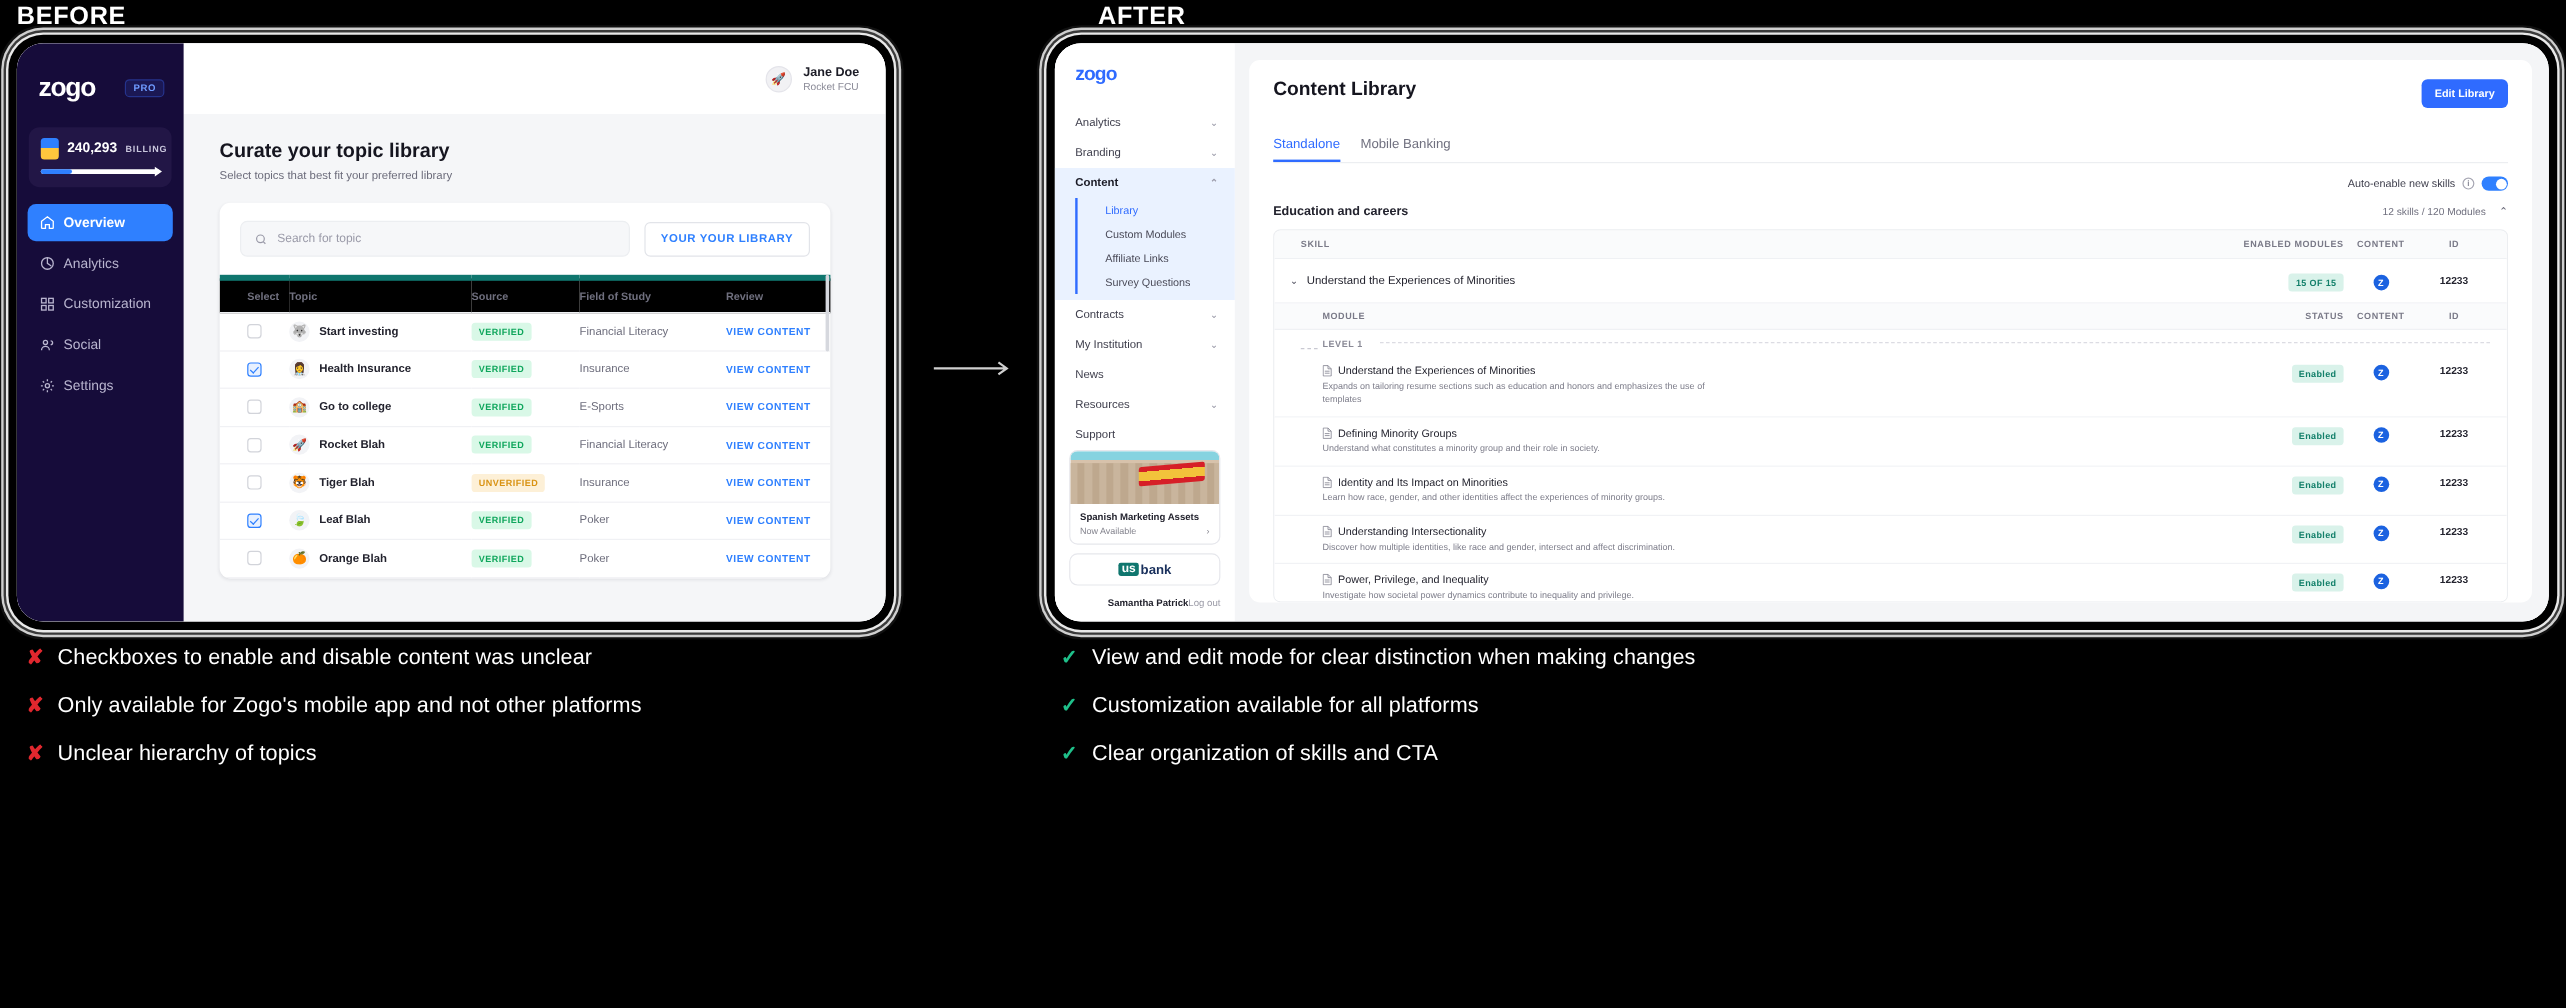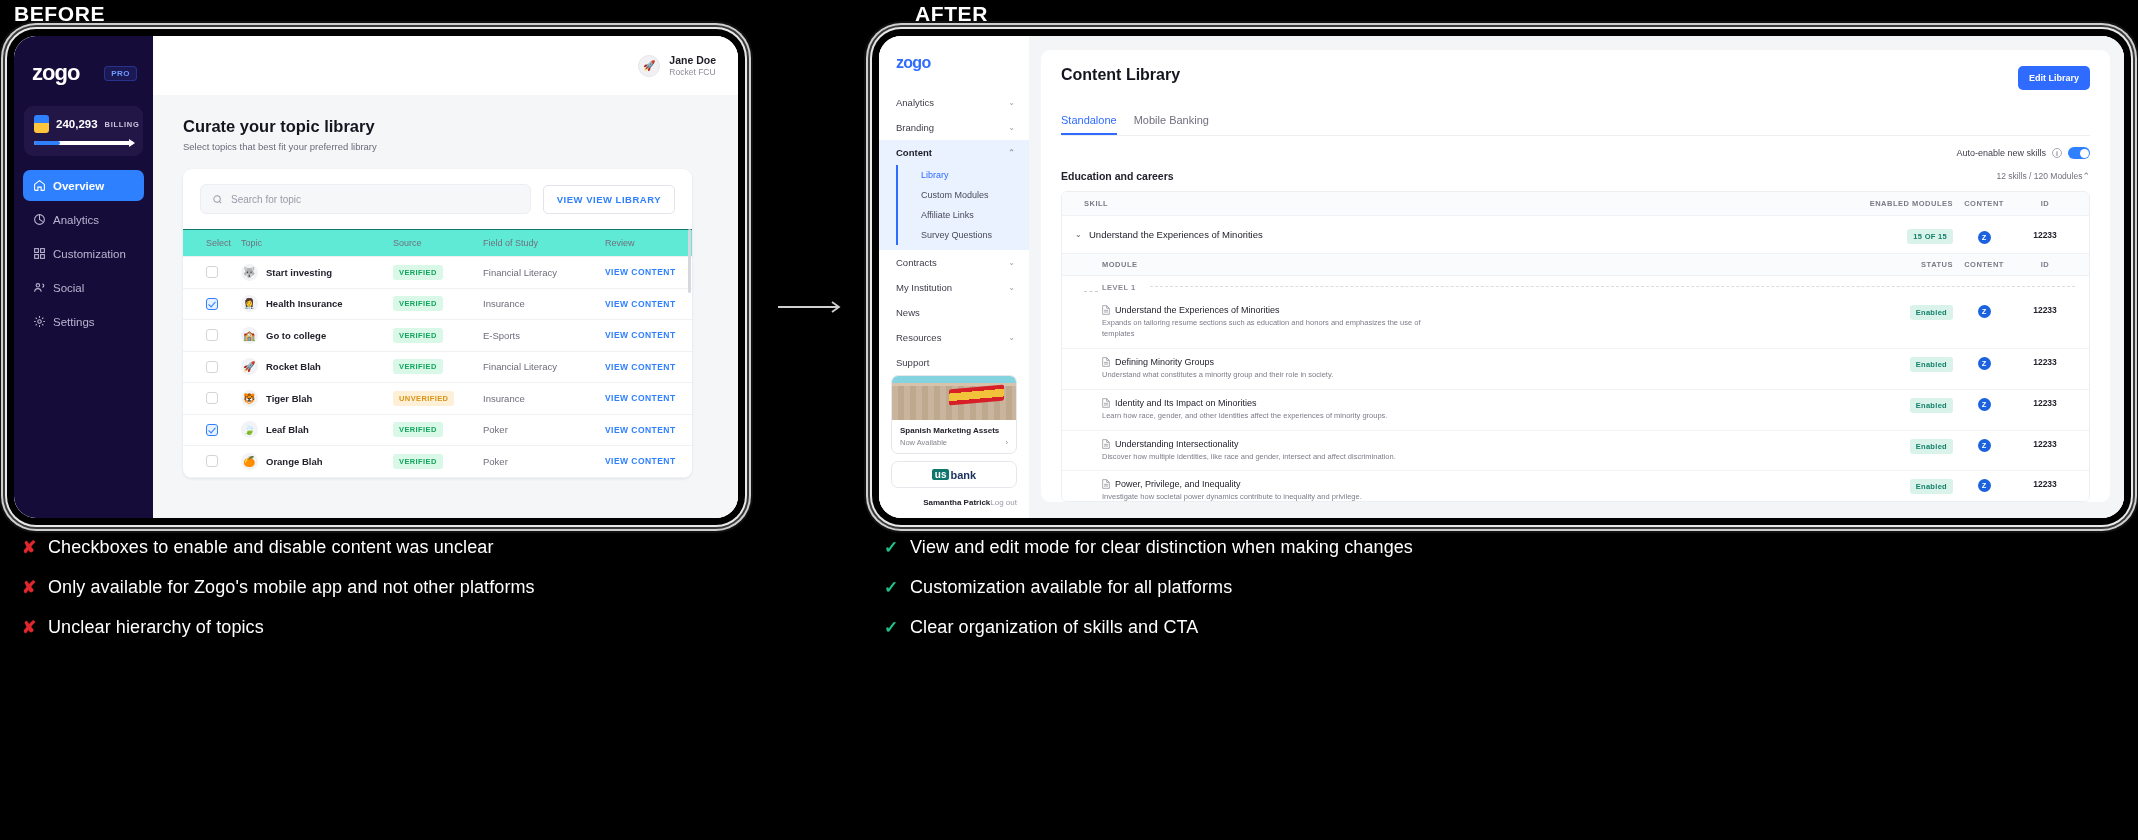--- a/index.html
+++ b/index.html
@@ -108,22 +108,22 @@
   }
   .bw-search-ph { font-size:10px; color:#9a9aa8; }
   .bw-viewlib {
     border:1px solid #e2e4e9; background:#fff; border-radius:5px;
     color:#2f80ff; font-size:9.5px; font-weight:800; letter-spacing:.5px;
     padding:8px 13px; cursor:pointer; white-space:nowrap;
   }
 
   .bw-table { width:100%; border-collapse:collapse; table-layout:fixed; }
   .bw-table th {
-    background:#5eead4; text-align:left; font-size:9px; font-weight:400;
-    color:#70707f; padding:8px 0; border-top:1px solid #0f766e;
+    background:#000000; text-align:left; font-size:9px; font-weight:700;
+    color:#70707f; padding:8px 0; border-top:5px solid #0f766e;
     border-bottom:1px solid #eef0f3;
   }
   .bw-table td { padding:0; border-bottom:1px solid #f0f1f4; font-size:9.5px; }
   .bw-tr td { height:30.5px; }
   .bw-col-sel  { width: 58px; padding-left:23px !important; }
   .bw-col-top  { width: 152px; }
   .bw-col-src  { width: 90px; }
   .bw-col-fos  { width: 122px; }
   .bw-col-rev  { width: 108px; }
   .bw-cell { display:flex; align-items:center; height:30.5px; }
@@ -243,21 +243,21 @@
     color:#8d8d99; font-size:7px; display:flex; align-items:center; justify-content:center;
     font-weight:700; line-height:1;
   }
   .aw-toggle { width:22px; height:12px; border-radius:7px; background:#2f80ff; position:relative; }
   .aw-toggle::after { content:""; position:absolute; right:1.5px; top:1.5px;
                       width:9px; height:9px; border-radius:50%; background:#fff; }
 
   .aw-grouprow { display:flex; align-items:center; justify-content:space-between;
                  margin-top:11px; }
   .aw-groupname { font-size:10.5px; font-weight:700; color:#23232e; }
-  .aw-groupmeta { display:flex; align-items:center; }
+  .aw-groupmeta { display:flex; align-items:center; gap:11px; }
   .aw-groupcount { font-size:8.5px; color:#70707f; }
   .aw-caret { color:#70707f; font-size:9px; }
 
   .aw-tablewrap {
     margin-top:9px; border:1px solid #eceef1; border-radius:6px; overflow:hidden;
     flex:1; min-height:0; position:relative;
   }
   .aw-thead {
     display:flex; align-items:center; background:#fafbfc;
     border-bottom:1px solid #eff1f4; padding:7px 14px 7px 22px;
@@ -417,21 +417,21 @@
 
           <div class="bw-card">
             <div class="bw-searchrow">
               <div class="bw-search">
                 <svg width="11" height="11" viewBox="0 0 24 24" fill="none" stroke="#9a9aa8" stroke-width="2.2">
                     <circle cx="11" cy="11" r="7"></circle>
                     <path d="M20 20l-3.6-3.6"></path>
                   </svg>
                 <span class="bw-search-ph">Search for topic</span>
               </div>
-              <button class="bw-viewlib">VIEW VIEW LIBRARY</button>
+              <button class="bw-viewlib">YOUR YOUR LIBRARY</button>
             </div>
 
             <div style="position:relative;">
               <table class="bw-table">
                 <thead>
                   <tr>
                     <th class="bw-col-sel">Select</th>
                     <th class="bw-col-top">Topic</th>
                     <th class="bw-col-src">Source</th>
                     <th class="bw-col-fos">Field of Study</th>

